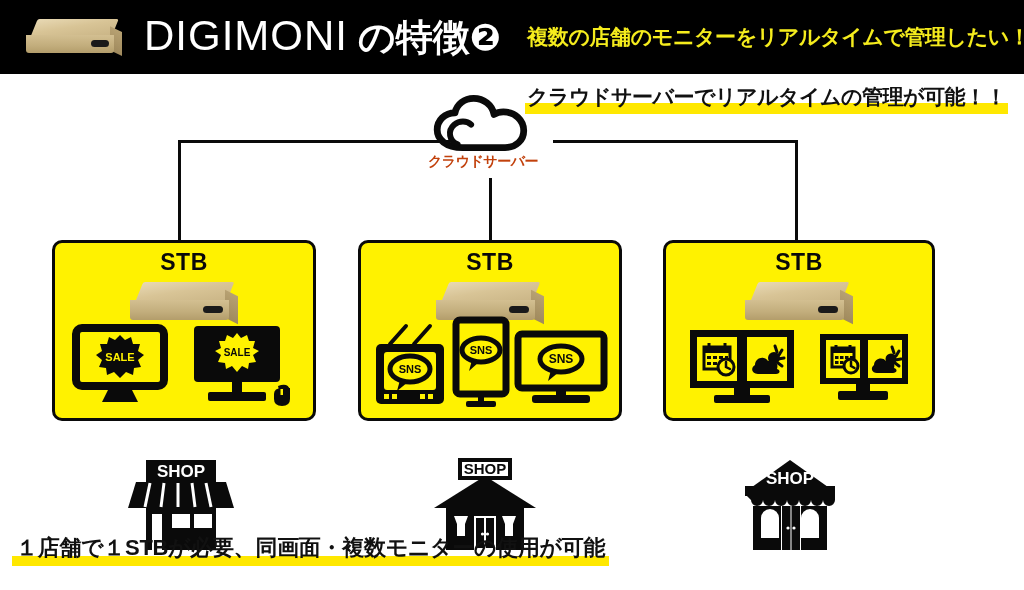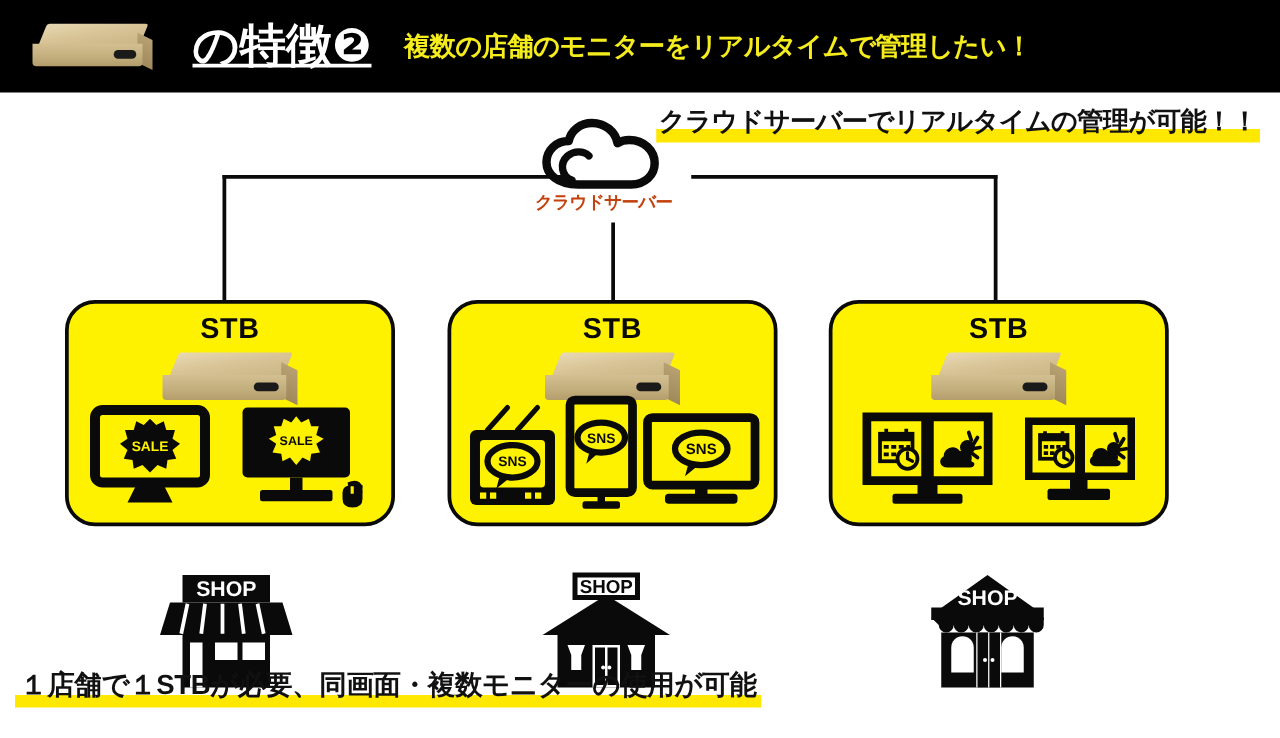--- a/index.html
+++ b/index.html
@@ -41,21 +41,21 @@
     position:absolute;right:14%;top:58%;width:18%;height:17%;
     background:#1a1a1a;border-radius:40px;
   }
 
   .hdr-title{
     margin-left:22px;color:#ffffff;
     font-size:40px;font-weight:700;letter-spacing:0.5px;
     white-space:nowrap;display:flex;align-items:baseline;
   }
   .hdr-brand{font-size:42px;font-weight:400;letter-spacing:1px;}
-  .hdr-jp{font-size:37px;font-weight:700;margin-left:10px;letter-spacing:0px;text-decoration:underline;}
+  .hdr-jp{font-size:37px;font-weight:700;margin-left:10px;letter-spacing:0px;}
   .hdr-sub{
     margin-left:26px;color:#f5ec1d;font-size:21px;font-weight:700;
     white-space:nowrap;letter-spacing:-0.4px;
   }
 
   
   .cloud-wrap{position:absolute;left:418px;top:95px;width:130px;height:90px;text-align:center;}
   .cloud-ico{width:104px;height:56px;margin:0 auto;display:block;}
   .cloud-label{
     font-size:14px;font-weight:700;color:#c2410c;margin-top:2px;letter-spacing:-0.5px;
@@ -71,21 +71,21 @@
   }
 
   
   .line{position:absolute;background:#0a0a0a;}
   .lh{height:3px;}
   .lv{width:3px;}
 
   
   .panel{
     position:absolute;top:240px;height:175px;
-    background:#fff200;border:3px solid #0a0a0a;border-radius:24px;
+    background:#fff200;border:3px solid #0a0a0a;border-radius:10px;
   }
   .panel-title{
     position:absolute;top:6px;left:0;right:0;text-align:center;
     font-size:23px;font-weight:700;color:#0a0a0a;letter-spacing:0.5px;
   }
   .panel-stb{position:absolute;top:36px;left:50%;transform:translateX(-50%);width:108px;height:46px;}
   .panel-screens{
     position:absolute;left:0;right:0;bottom:10px;height:85px;
     display:flex;align-items:flex-end;justify-content:center;gap:24px;
   }
@@ -114,20 +114,21 @@
   <div class="header">
     <div class="hdr-device">
       <div class="stb">
         <div class="top"></div>
         <div class="side"></div>
         <div class="front"></div>
         <div class="port"></div>
       </div>
     </div>
     <div class="hdr-title">
+      <span class="hdr-brand">DIGIMONI</span>
       <span class="hdr-jp">の特徴❷</span>
     </div>
     <div class="hdr-sub">複数の店舗のモニターをリアルタイムで管理したい！</div>
   </div>
 
   <div class="cloud-wrap">
     <svg class="cloud-ico" viewBox="0 0 120 66">
       <path d="M36 62 C16 62 6 52 6 41 C6 30 15 21 27 21 C29 11 38 4 49 4
                C61 4 71 12 73 23 C76 21 80 20 84 20 C98 20 108 30 108 42
                C108 53 99 62 86 62 Z" fill="none" stroke="#0a0a0a" stroke-width="8" stroke-linejoin="round"></path>

